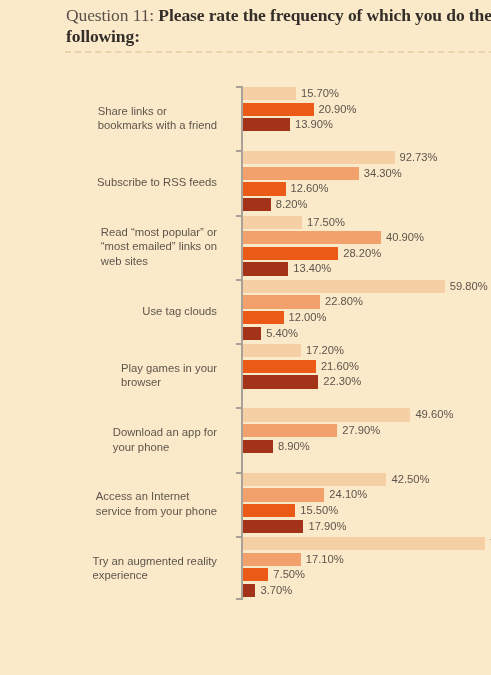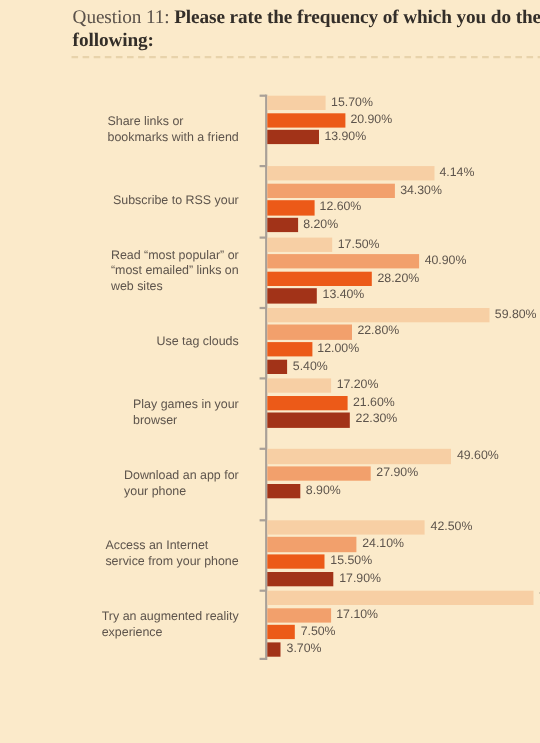--- a/index.html
+++ b/index.html
@@ -131,25 +131,25 @@
                 <span class="bar-value">20.90%</span>
               </div>
               <div class="barrow">
                 <div class="bar" style="background: rgb(162, 51, 24); width: 46.9125px;"></div>
                 <span class="bar-value">13.90%</span>
               </div>
             </div>
           </div>
           <div class="group">
             <div class="tick"></div>
-            <div class="cat-label">Subscribe to RSS your</div>
+            <div class="cat-label">Subscribe to RSS feeds</div>
             <div class="bars">
               <div class="barrow">
                 <div class="bar" style="background: rgb(247, 207, 164); width: 151.537px;"></div>
-                <span class="bar-value">4.14%</span>
+                <span class="bar-value">92.73%</span>
               </div>
               <div class="barrow">
                 <div class="bar" style="background: rgb(242, 160, 108); width: 115.762px;"></div>
                 <span class="bar-value">34.30%</span>
               </div>
               <div class="barrow">
                 <div class="bar" style="background: rgb(236, 90, 24); width: 42.525px;"></div>
                 <span class="bar-value">12.60%</span>
               </div>
               <div class="barrow">

